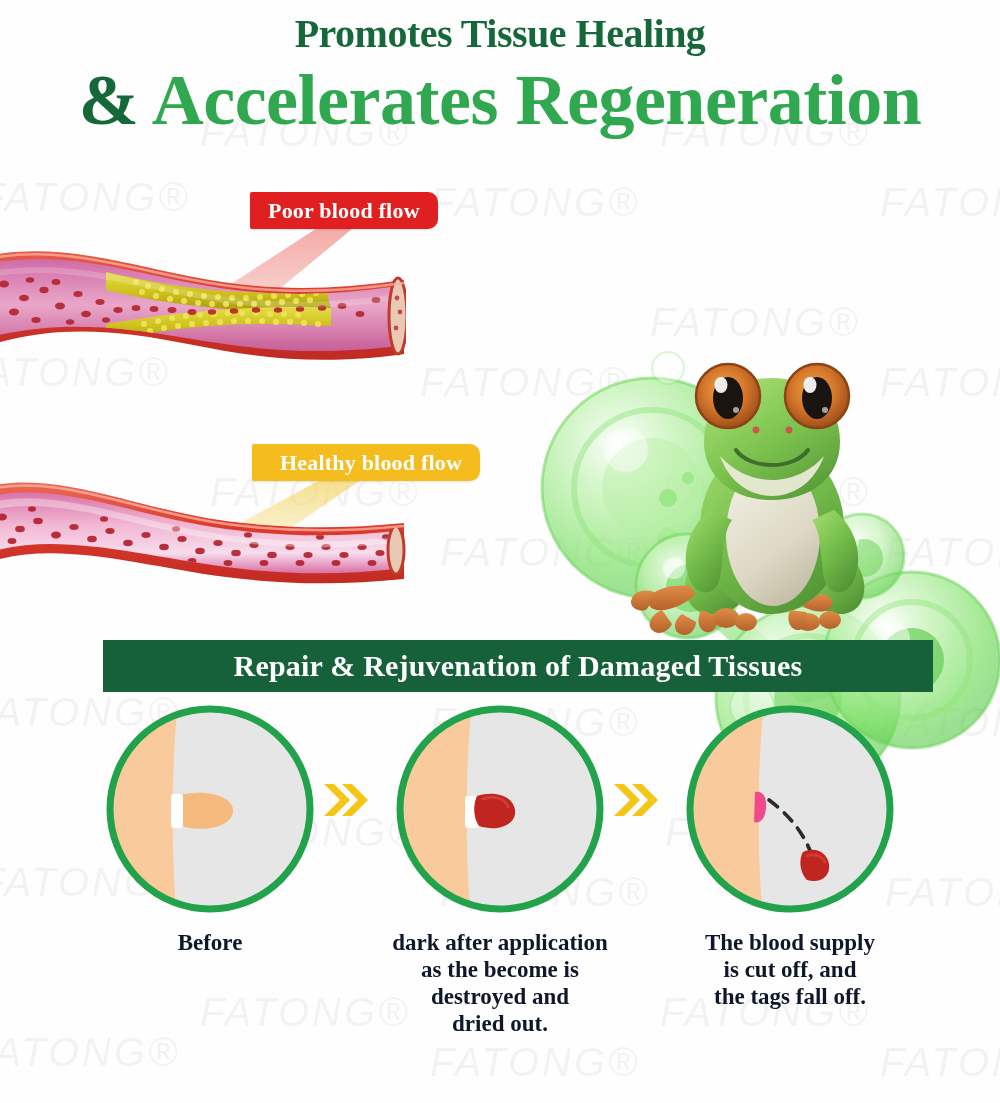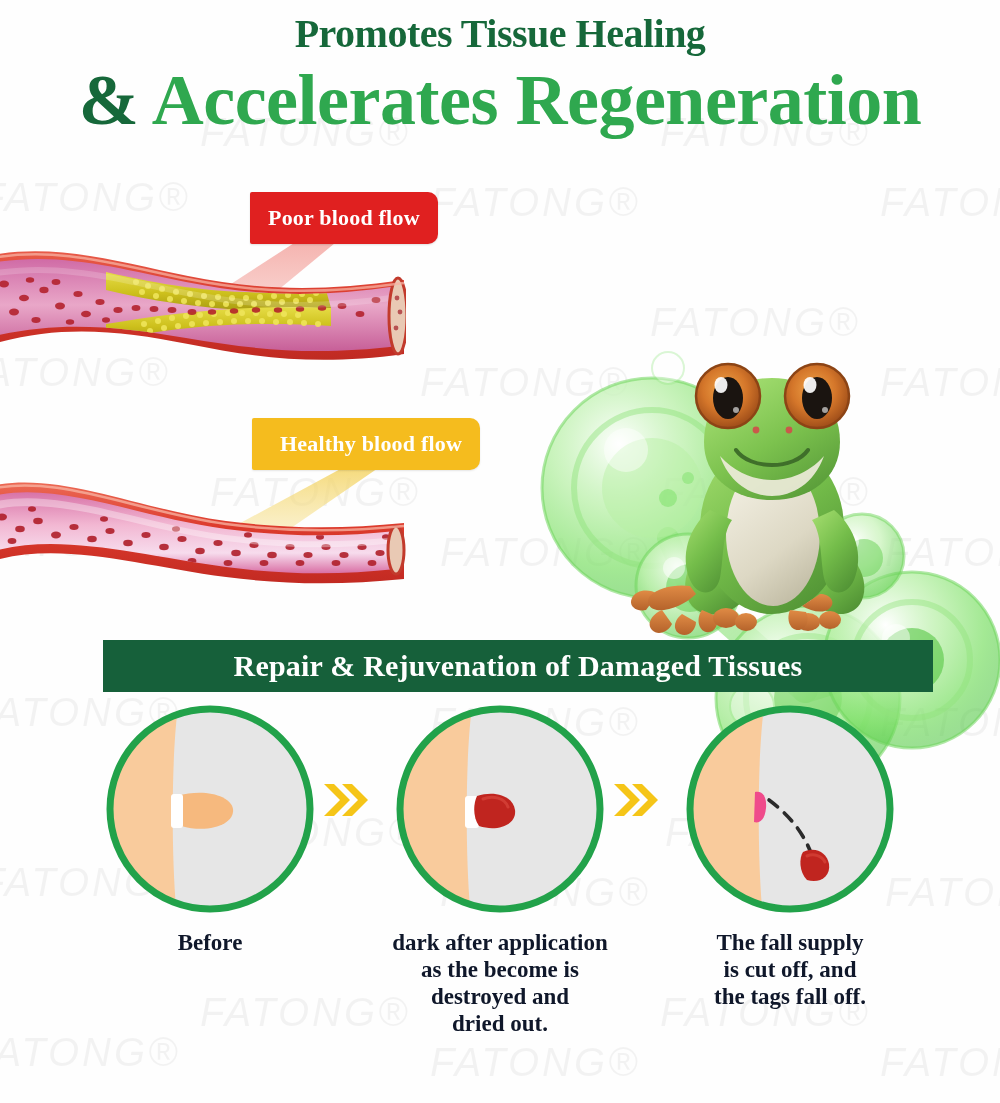--- a/index.html
+++ b/index.html
@@ -88,21 +88,21 @@
   .vessel svg { display: block; }
 
   
   .flag {
     position: absolute;
     z-index: 7;
     display: flex;
     align-items: center;
     justify-content: center;
     padding: 0 18px;
-    height: 52px;
+    height: 37px;
     color: #ffffff;
     font-family: "Liberation Serif", serif;
     font-weight: 700;
     font-size: 22px;
     letter-spacing: 0.2px;
     white-space: nowrap;
   }
   .flag-poor {
     left: 250px;
     top: 192px;
@@ -474,21 +474,21 @@
 
         <ellipse cx="410" cy="77" rx="8" ry="24" fill="#e9c9b4"></ellipse>
         <ellipse cx="410" cy="77" rx="8" ry="24" fill="none" stroke="#c23a2c" stroke-width="3"></ellipse>
         <path d="M0,17 C70,-1 150,39 240,51 C300,59 358,59 418,53" fill="none" stroke="#f8b5a4" stroke-width="2.5" opacity="0.75"></path>
       </svg>
     </div>
 
     <div class="flag flag-poor" style="top:22px;">
       <span>Poor blood flow</span>
     </div>
-    <div class="flag flag-healthy" style="top:248px;padding-left:28px;">
+    <div class="flag flag-healthy" style="top:274px;padding-left:28px;">
       <span>Healthy blood flow</span>
     </div>
 
     <div class="frog-art">
       <svg width="460" height="430" viewBox="0 0 460 430">
         <defs>
           <radialGradient id="sphereG" cx="35%" cy="30%" r="75%">
             <stop offset="0%" stop-color="#ffffff" stop-opacity="0.95"></stop>
             <stop offset="40%" stop-color="#b9f0a8" stop-opacity="0.75"></stop>
             <stop offset="75%" stop-color="#7de067" stop-opacity="0.7"></stop>
@@ -714,20 +714,20 @@
 
             <path d="M88,100 C112,118 124,136 132,158" fill="none" stroke="#2b2b2b" stroke-width="3.6" stroke-linecap="round" stroke-dasharray="11 9"></path>
 
             <path d="M122,152 C134,146 146,152 148,164 C150,177 138,184 126,180 C118,172 118,158 122,152 Z" fill="#c0251f"></path>
             <path d="M126,156 C133,153 141,156 144,162" fill="none" stroke="#d9463c" stroke-width="3" stroke-linecap="round" opacity="0.65"></path>
           </g>
           <circle cx="109" cy="109" r="100" fill="none" stroke="#22a24a" stroke-width="7"></circle>
         </svg>
       </div>
       <div class="step-caption">
-        <div>The fall supply</div>
+        <div>The blood supply</div>
         <div>is cut off, and</div>
         <div>the tags fall off.</div>
       </div>
     </div>
   </div>
 
 </div>
 
 </body></html>

